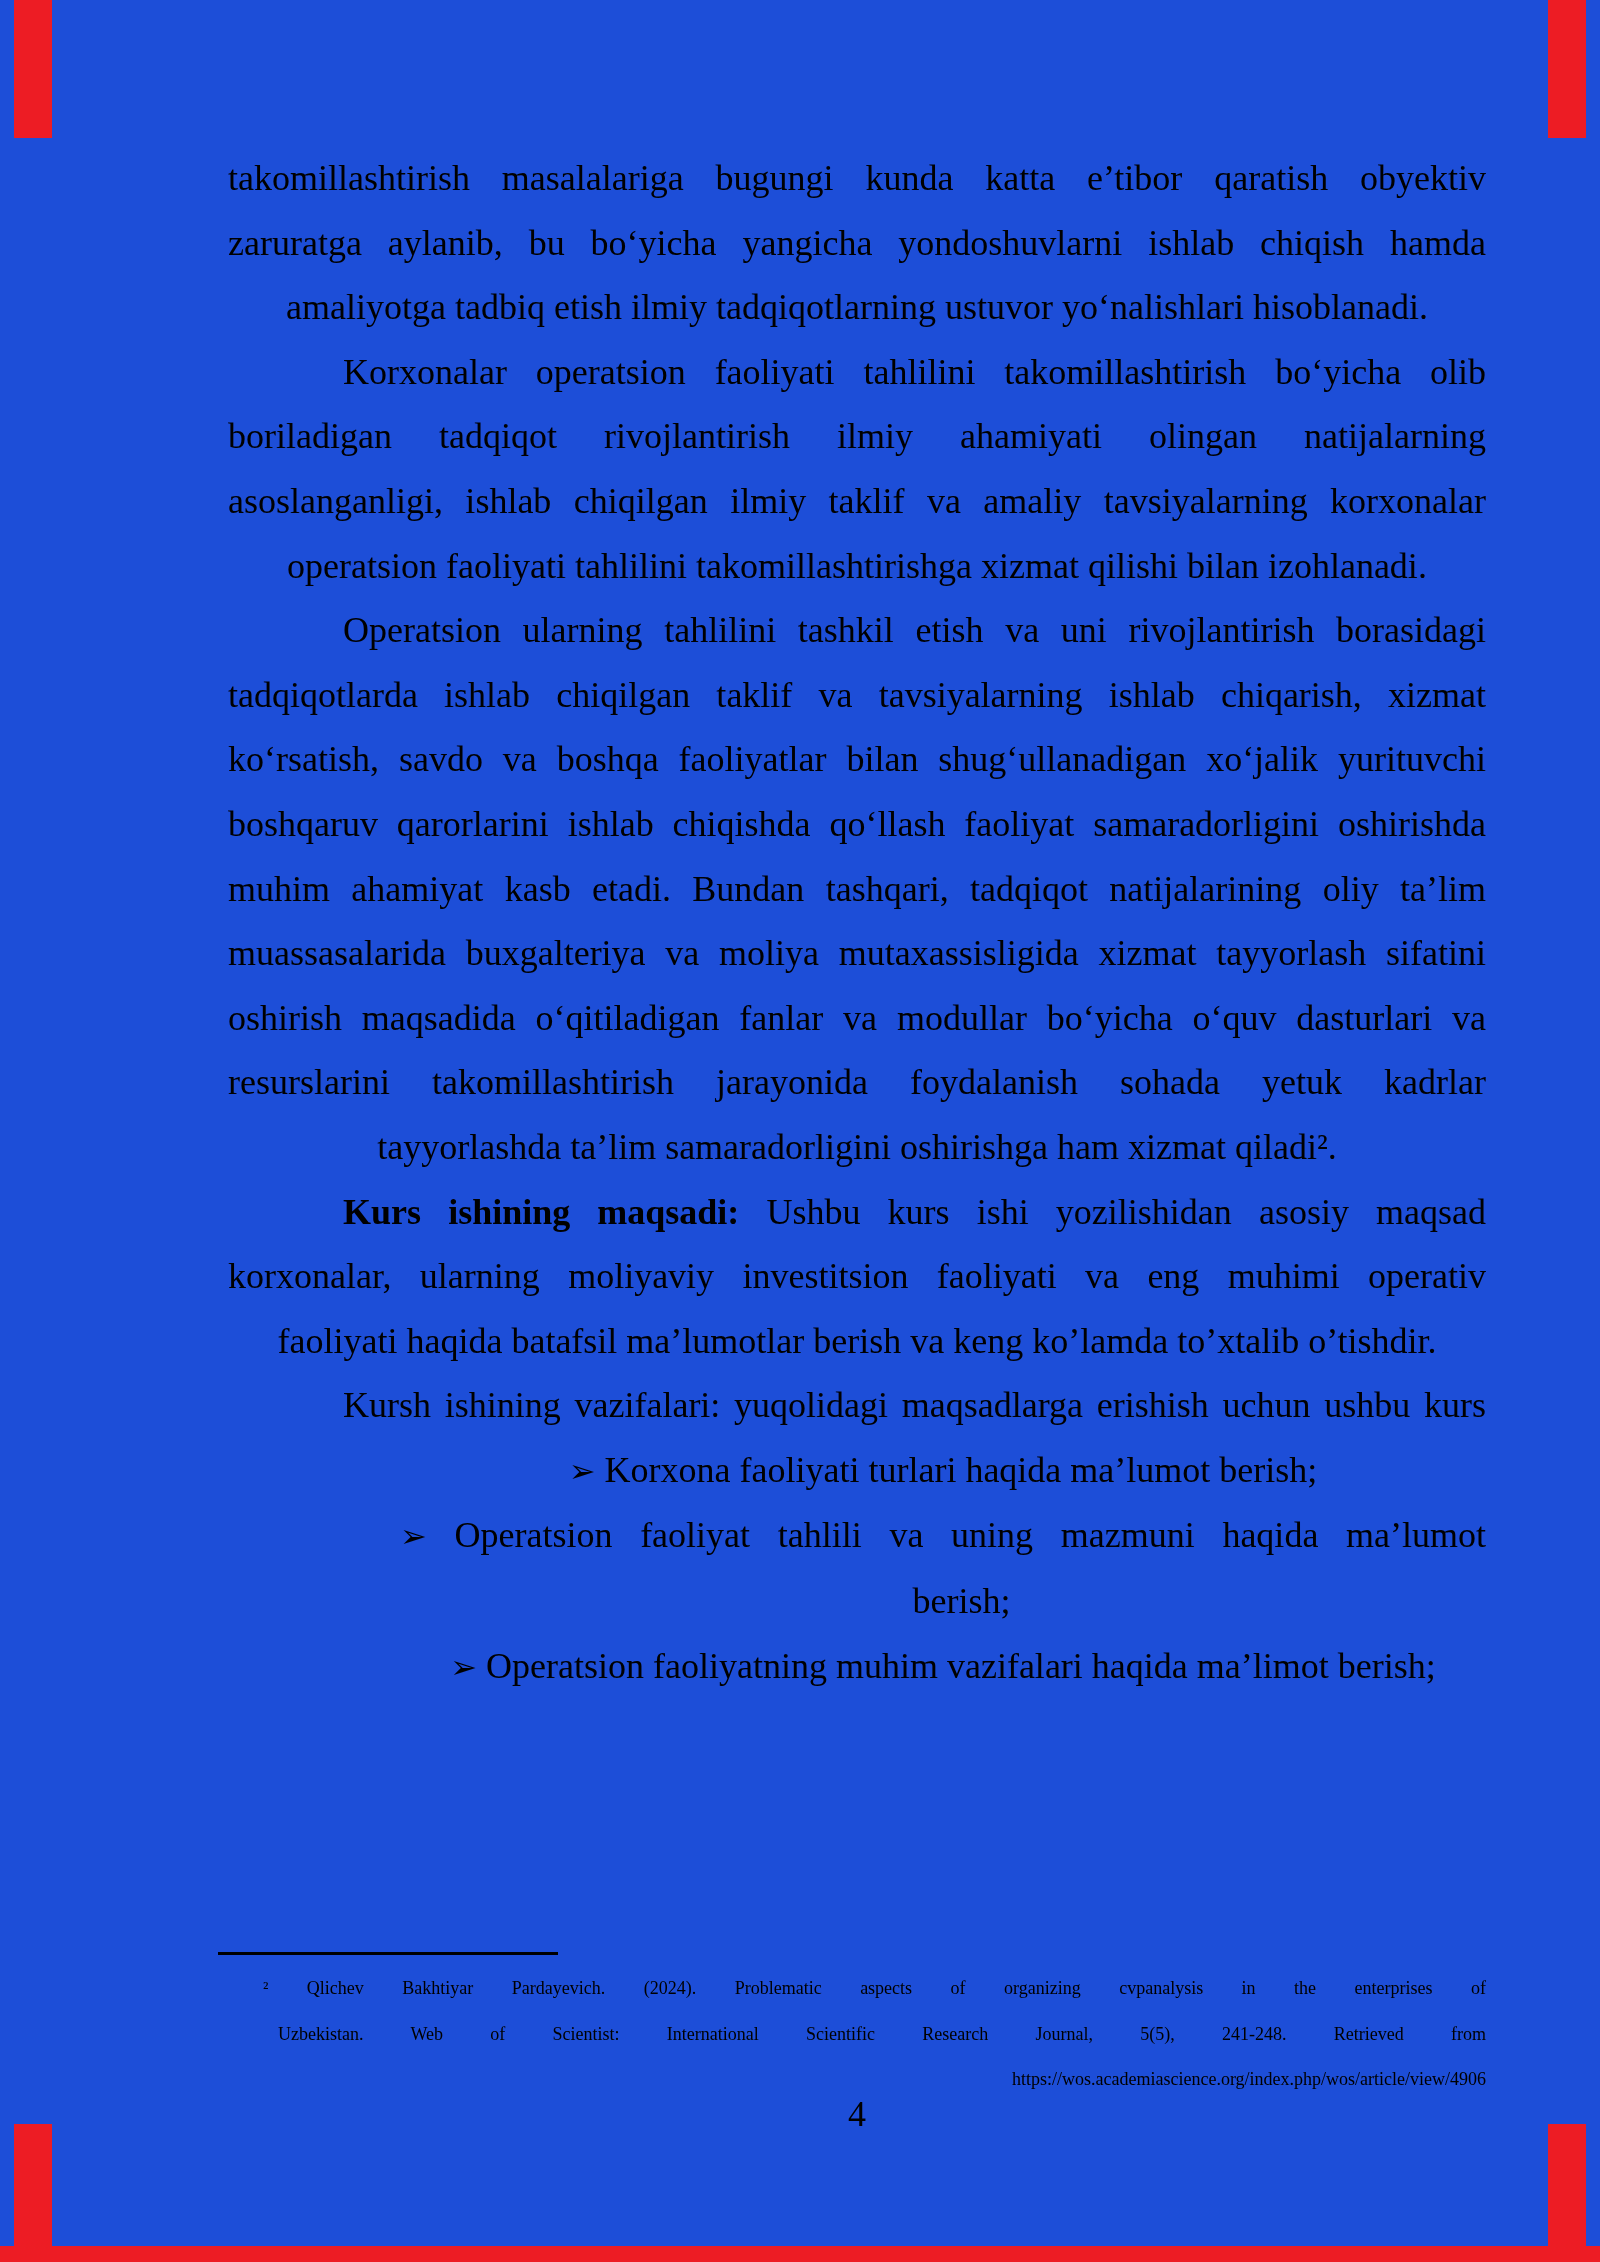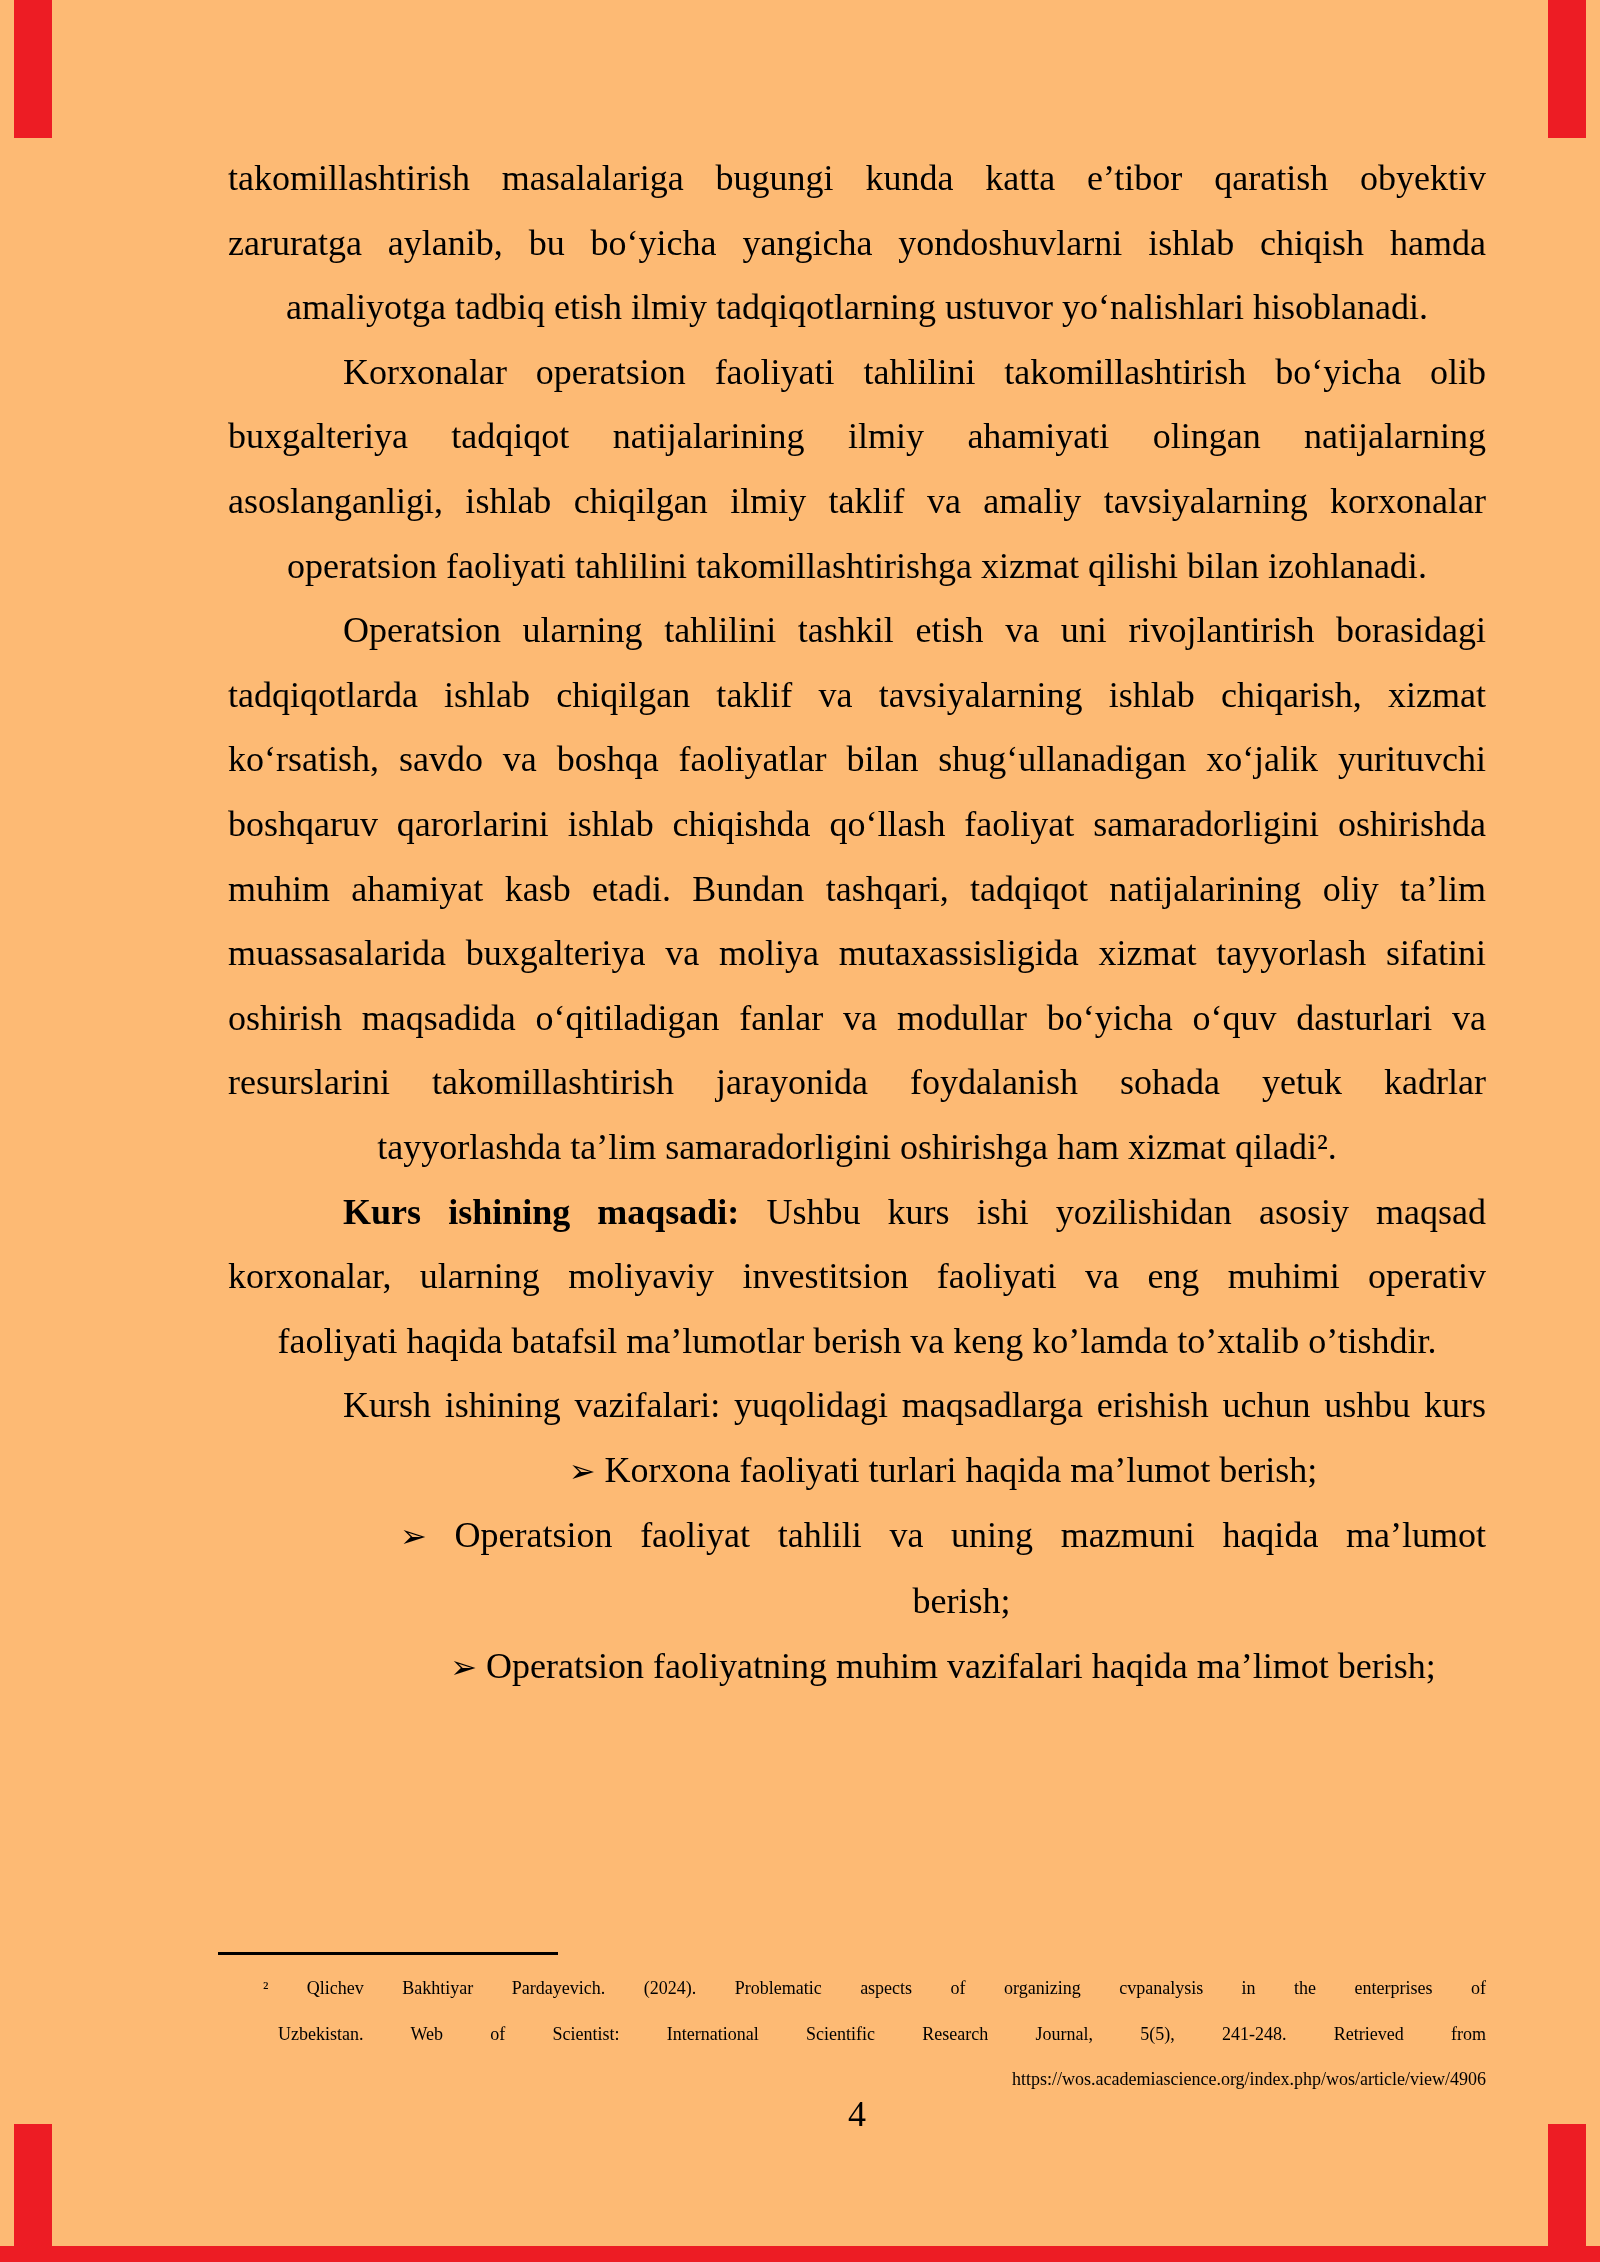--- a/index.html
+++ b/index.html
@@ -1,21 +1,21 @@
 <!DOCTYPE html>
 <html><head>
 <meta charset="utf-8">
 <style>
   html,body{margin:0;padding:0;}
   body{
     width:1600px;height:2262px;position:relative;background:#ffffff;
     font-family:"Liberation Serif","DejaVu Serif",serif;color:#000;
     overflow:hidden;
   }
-  .page{position:absolute;inset:0;background:#fdba74;}
+  .page{position:absolute;inset:0;background:#1d4ed8;}
   
   .body-text{
     position:absolute;left:228px;top:146px;width:1258px;
     font-size:36px;line-height:64.6px;
   }
   .line{display:block;text-align:center;white-space:normal;}
   .line.j{text-align:justify;text-align-last:justify;}
   .line.ind{padding-left:115px;}
   .line.b1{padding-left:172px;}
   .line.b2{padding-left:209px;}
@@ -48,21 +48,21 @@
 </head>
 <body>
 
 <div class="page">
 
   <div class="body-text">
     <div class="line j">takomillashtirish masalalariga bugungi kunda katta e’tibor qaratish obyektiv</div>
     <div class="line j">zaruratga aylanib, bu boʻyicha yangicha yondoshuvlarni ishlab chiqish hamda</div>
     <div class="line">amaliyotga tadbiq etish ilmiy tadqiqotlarning ustuvor yoʻnalishlari hisoblanadi.</div>
     <div class="line ind j">Korxonalar operatsion faoliyati tahlilini takomillashtirish boʻyicha olib</div>
-    <div class="line j">buxgalteriya tadqiqot natijalarining ilmiy ahamiyati olingan natijalarning</div>
+    <div class="line j">boriladigan tadqiqot rivojlantirish ilmiy ahamiyati olingan natijalarning</div>
     <div class="line j">asoslanganligi, ishlab chiqilgan ilmiy taklif va amaliy tavsiyalarning korxonalar</div>
     <div class="line">operatsion faoliyati tahlilini takomillashtirishga xizmat qilishi bilan izohlanadi.</div>
     <div class="line ind j">Operatsion ularning tahlilini tashkil etish va uni rivojlantirish borasidagi</div>
     <div class="line j">tadqiqotlarda ishlab chiqilgan taklif va tavsiyalarning ishlab chiqarish, xizmat</div>
     <div class="line j">koʻrsatish, savdo va boshqa faoliyatlar bilan shugʻullanadigan xoʻjalik yurituvchi</div>
     <div class="line j">boshqaruv qarorlarini ishlab chiqishda qoʻllash faoliyat samaradorligini oshirishda</div>
     <div class="line j">muhim ahamiyat kasb etadi. Bundan tashqari, tadqiqot natijalarining oliy ta’lim</div>
     <div class="line j">muassasalarida buxgalteriya va moliya mutaxassisligida xizmat tayyorlash sifatini</div>
     <div class="line j">oshirish maqsadida oʻqitiladigan fanlar va modullar boʻyicha oʻquv dasturlari va</div>
     <div class="line j">resurslarini takomillashtirish jarayonida foydalanish sohada yetuk kadrlar</div>

